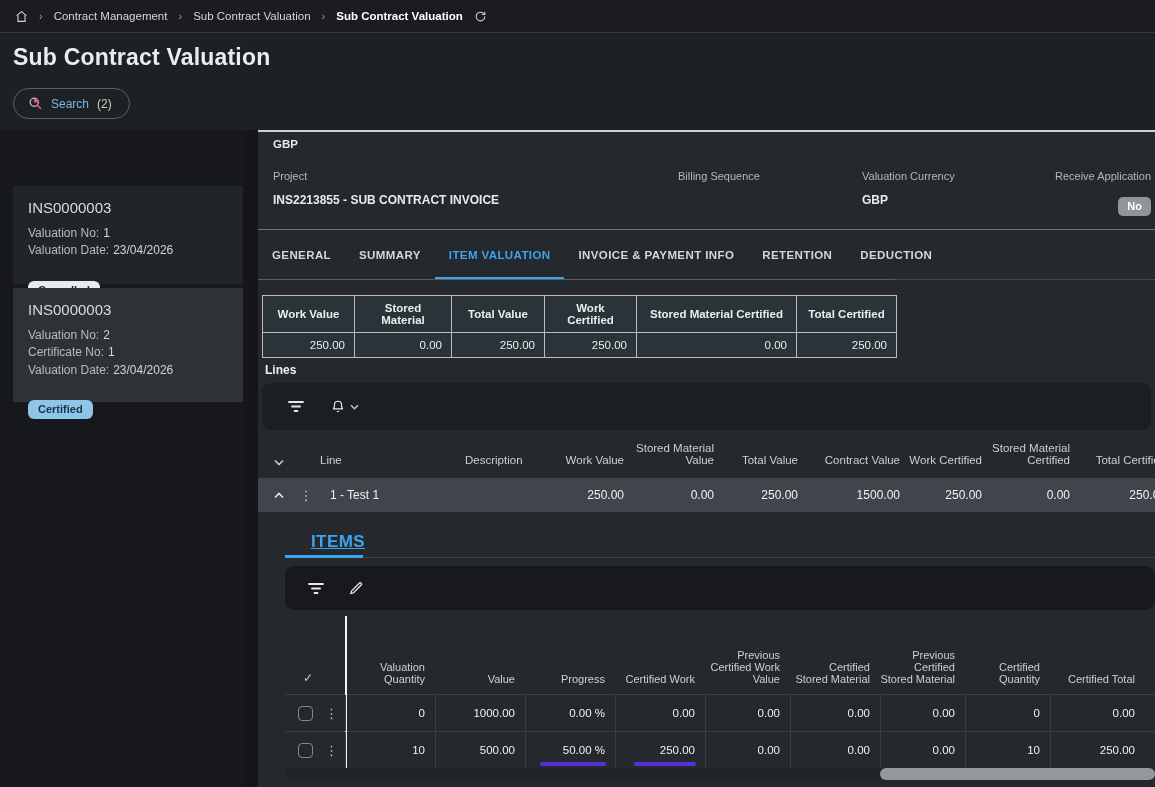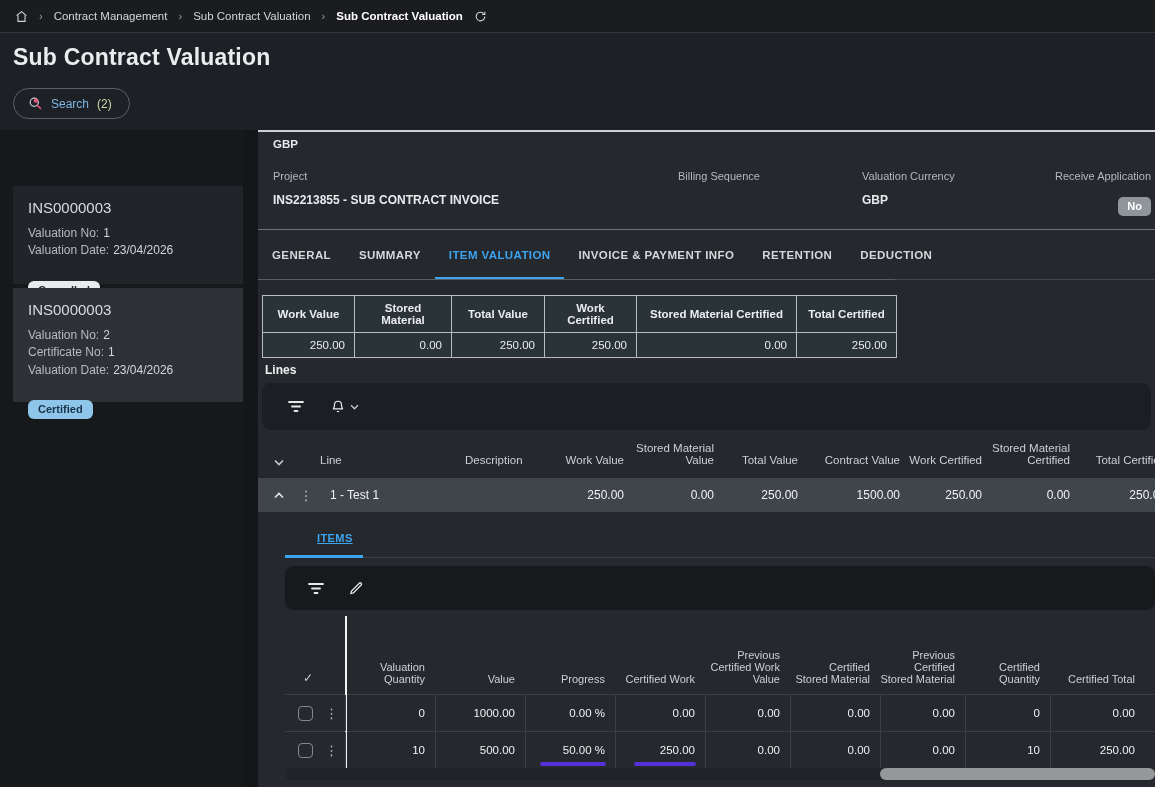--- a/index.html
+++ b/index.html
@@ -82,21 +82,21 @@
   .lines-row  { display:flex; align-items:center; height:34px; background:#40454b; font-size:12px; color:#f0f2f4; padding-left:8px; }
   .lc0{width:26px; display:flex; justify-content:center;} .lc1{width:28px; display:flex; justify-content:center;}
   .lc2{width:145px} .lc3{width:93px}
   .lnum{text-align:right; padding-right:8px; white-space:pre-line;}
   .lc4{width:74px} .lc5{width:90px} .lc6{width:84px} .lc7{width:102px} .lc8{width:82px} .lc9{width:88px} .lc10{width:96px}
   .kebab { color:#c6cace; font-size:13px; letter-spacing:0; cursor:pointer; }
 
   
   .items-panel { position:absolute; left:27px; top:390px; width:870px; }
   .items-tabbar { position:relative; height:36px; border-bottom:1px solid #3b3f44; }
-  .items-tab { position:absolute; left:32px; top:10px; color:#3da5f0; font-weight:bold; font-size:11px; letter-spacing:.4px; cursor:pointer;text-decoration:underline; }
+  .items-tab { position:absolute; left:26px; top:10px; color:#3da5f0; font-weight:bold; font-size:17px; letter-spacing:.4px; cursor:pointer;text-decoration:underline; }
   .items-tab-line { position:absolute; left:0; bottom:-1px; width:78px; height:3px; background:#3da5f0; }
   .items-toolbar { margin-top:8px; height:44px; background:#17191d; border-radius:9px; display:flex; align-items:center; gap:25px; padding:0 23px; }
   .items-table { position:relative; margin-top:6px; }
   .items-vline { position:absolute; left:60px; top:0; bottom:0; width:2px; background:#f2f4f5; }
   .items-head { display:flex; align-items:flex-end; min-height:78px; padding-bottom:9px; font-size:11px; color:#ccd0d4; }
   .items-row { display:flex; align-items:center; height:37px; border-top:1px solid #3b3f44; font-size:11.5px; color:#eef1f3; }
   .ic-cb { width:33px; display:flex; justify-content:flex-end; padding-right:5px; }
   .ic-kb { width:27px; display:flex; justify-content:center; }
   .icell { text-align:right; padding-right:10px; white-space:pre-line; position:relative; }
   .items-row .icell { border-left:1px solid #3b3f44; height:100%; display:flex; align-items:center; justify-content:flex-end; }

